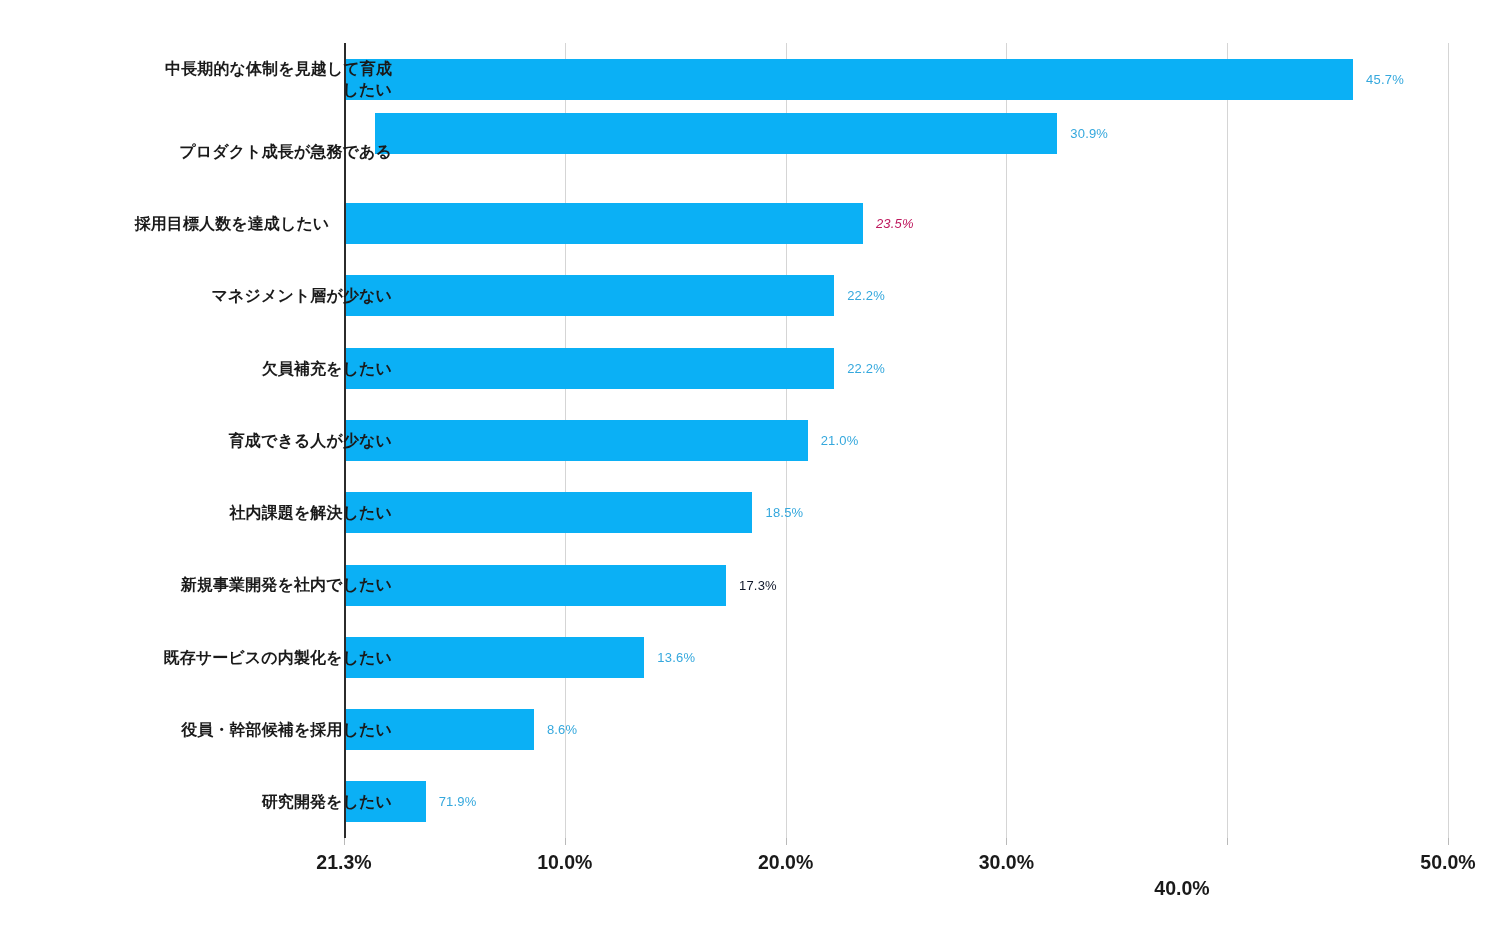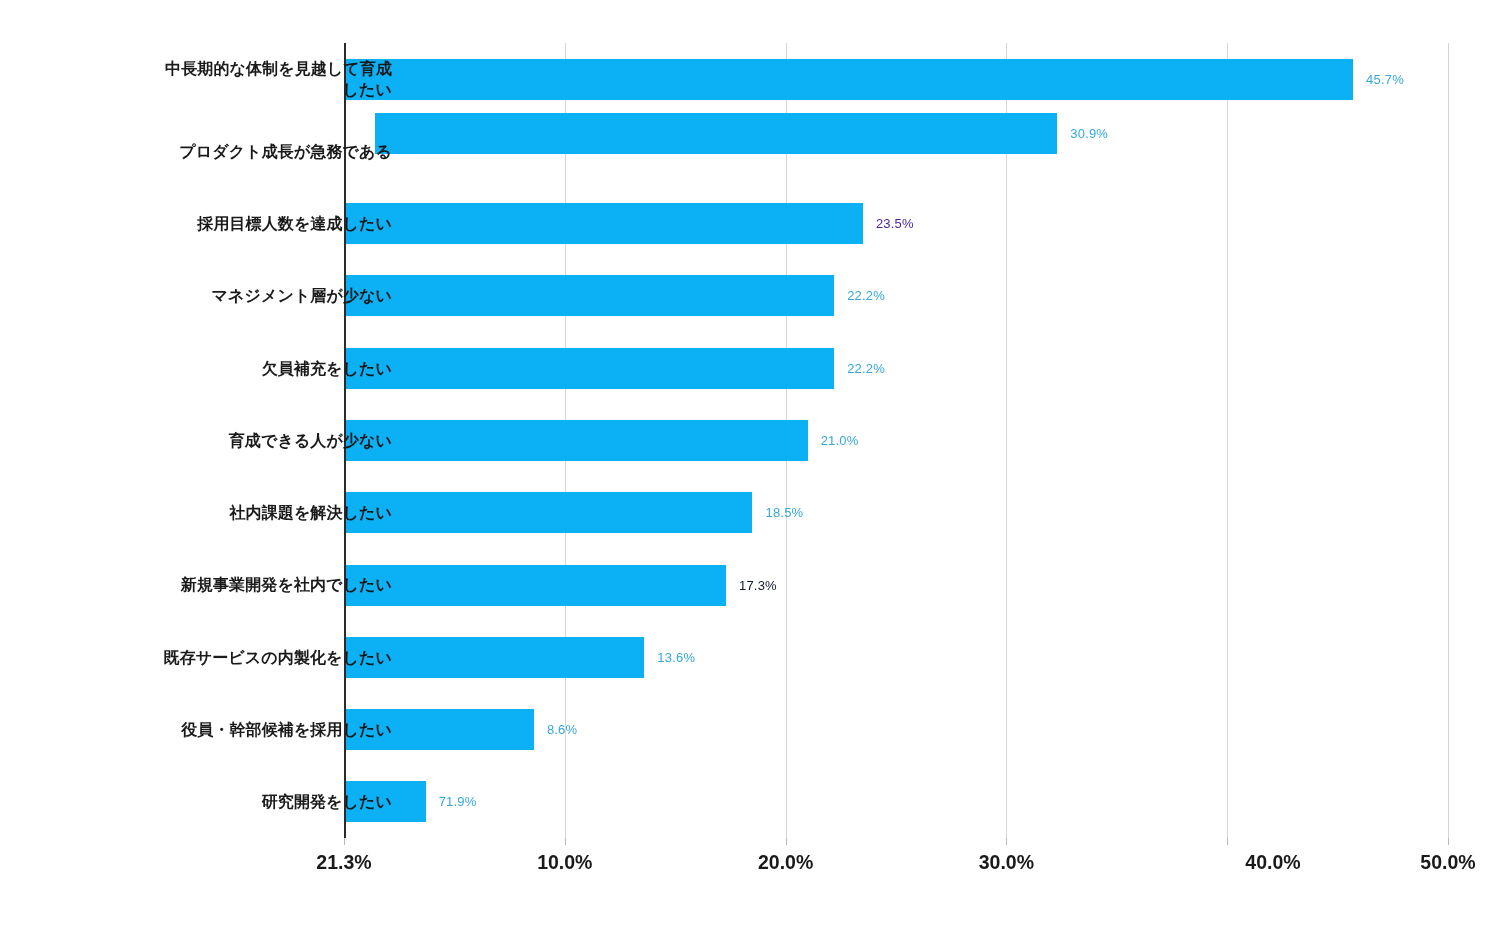--- a/index.html
+++ b/index.html
@@ -121,21 +121,21 @@
         <div class="bar-row" style="top: 0px; height: 72.2727px;">
           <div class="bar" title="中長期的な体制を見越して育成したい 45.7%" style="width: 1009.06px; background: rgb(11, 176, 245);"></div>
           <span class="bar-value" style="color: rgb(53, 168, 221);">45.7%</span>
         </div>
         <div class="bar-row" style="top: 54px; height: 72.2727px; padding-left: 31px;">
           <div class="bar" title="プロダクト成長が急務である 30.9%" style="width: 682.272px; background: rgb(11, 176, 245);"></div>
           <span class="bar-value" style="color: rgb(53, 168, 221);">30.9%</span>
         </div>
         <div class="bar-row" style="top: 144.545px; height: 72.2727px;">
           <div class="bar" title="採用目標人数を達成したい 23.5%" style="width: 518.88px; background: rgb(11, 176, 245);"></div>
-          <span class="bar-value" style="color: #4c1d95;">23.5%</span>
+          <span class="bar-value" style="color: #be185d; font-style: italic;">23.5%</span>
         </div>
         <div class="bar-row" style="top: 216.818px; height: 72.2727px;">
           <div class="bar" title="マネジメント層が少ない 22.2%" style="width: 490.176px; background: rgb(11, 176, 245);"></div>
           <span class="bar-value" style="color: rgb(53, 168, 221);">22.2%</span>
         </div>
         <div class="bar-row" style="top: 289.091px; height: 72.2727px;">
           <div class="bar" title="欠員補充をしたい 22.2%" style="width: 490.176px; background: rgb(11, 176, 245);"></div>
           <span class="bar-value" style="color: rgb(53, 168, 221);">22.2%</span>
         </div>
         <div class="bar-row" style="top: 361.364px; height: 72.2727px;">
@@ -168,21 +168,21 @@
   <div class="axis-line"></div>
 
   <div id="cat-labels">
       <div class="cat-label" style="top: 43px; height: 72.2727px; color: rgb(26, 26, 26);">
         <span style="white-space: pre-line; display: block;">中長期的な体制を見越して育成
 したい</span>
       </div>
       <div class="cat-label" style="top: 115.273px; height: 72.2727px; color: rgb(26, 26, 26);">
         <span style="white-space: pre-line; display: block;">プロダクト成長が急務である</span>
       </div>
-      <div class="cat-label" style="top: 187.545px; height: 72.2727px; color: rgb(26, 26, 26);">
+      <div class="cat-label" style="top: 187.545px; height: 72.2727px; color: rgb(26, 26, 26); justify-content: center;">
         <span style="white-space: pre-line; display: block;">採用目標人数を達成したい</span>
       </div>
       <div class="cat-label" style="top: 259.818px; height: 72.2727px; color: rgb(26, 26, 26);">
         <span style="white-space: pre-line; display: block;">マネジメント層が少ない</span>
       </div>
       <div class="cat-label" style="top: 332.091px; height: 72.2727px; color: rgb(26, 26, 26);">
         <span style="white-space: pre-line; display: block;">欠員補充をしたい</span>
       </div>
       <div class="cat-label" style="top: 404.364px; height: 72.2727px; color: rgb(26, 26, 26);">
         <span style="white-space: pre-line; display: block;">育成できる人が少ない</span>
@@ -206,18 +206,18 @@
   <div id="tick-labels">
       <div class="tick-mark" style="left: 344px;"></div>
       <div class="tick-label" style="left: 344px; color: rgb(26, 26, 26);">21.3%</div>
       <div class="tick-mark" style="left: 564.8px;"></div>
       <div class="tick-label" style="left: 564.8px; color: rgb(26, 26, 26);">10.0%</div>
       <div class="tick-mark" style="left: 785.6px;"></div>
       <div class="tick-label" style="left: 785.6px; color: rgb(26, 26, 26);">20.0%</div>
       <div class="tick-mark" style="left: 1006.4px;"></div>
       <div class="tick-label" style="left: 1006.4px; color: rgb(26, 26, 26);">30.0%</div>
       <div class="tick-mark" style="left: 1227.2px;"></div>
-      <div class="tick-label" style="left: 1273px; color: rgb(26, 26, 26);">40.0%</div>
+      <div class="tick-label" style="left: 1182px; color: rgb(26, 26, 26); margin-top: 26px;">40.0%</div>
       <div class="tick-mark" style="left: 1448px;"></div>
       <div class="tick-label" style="left: 1448px; color: rgb(26, 26, 26);">50.0%</div>
     </div>
 
 </div>
 
 </body></html>

